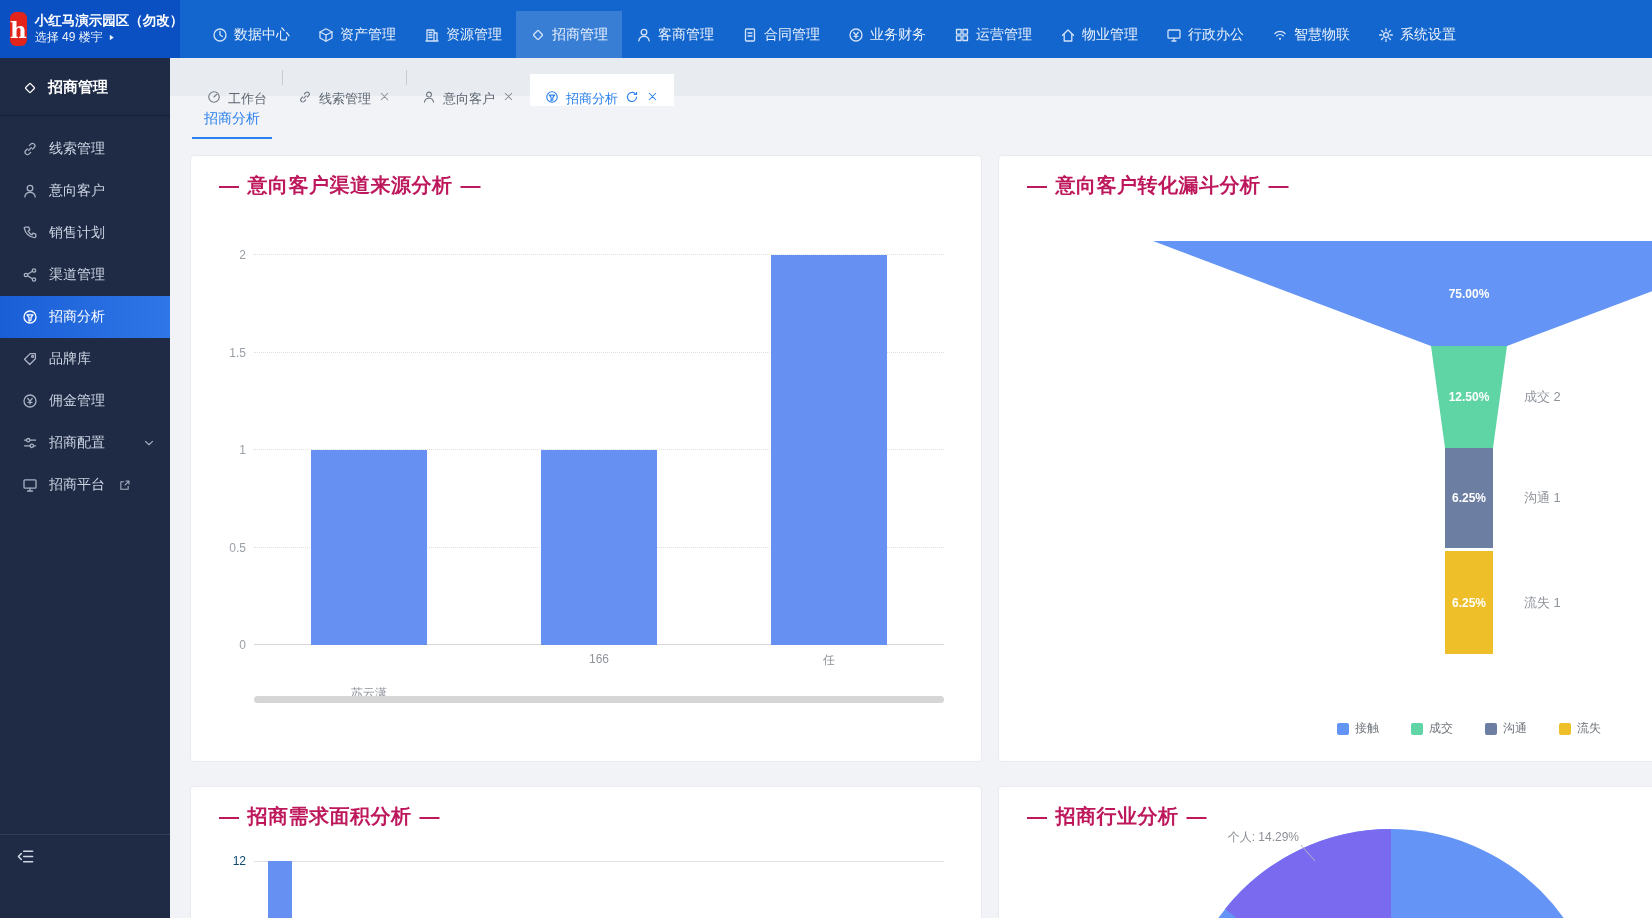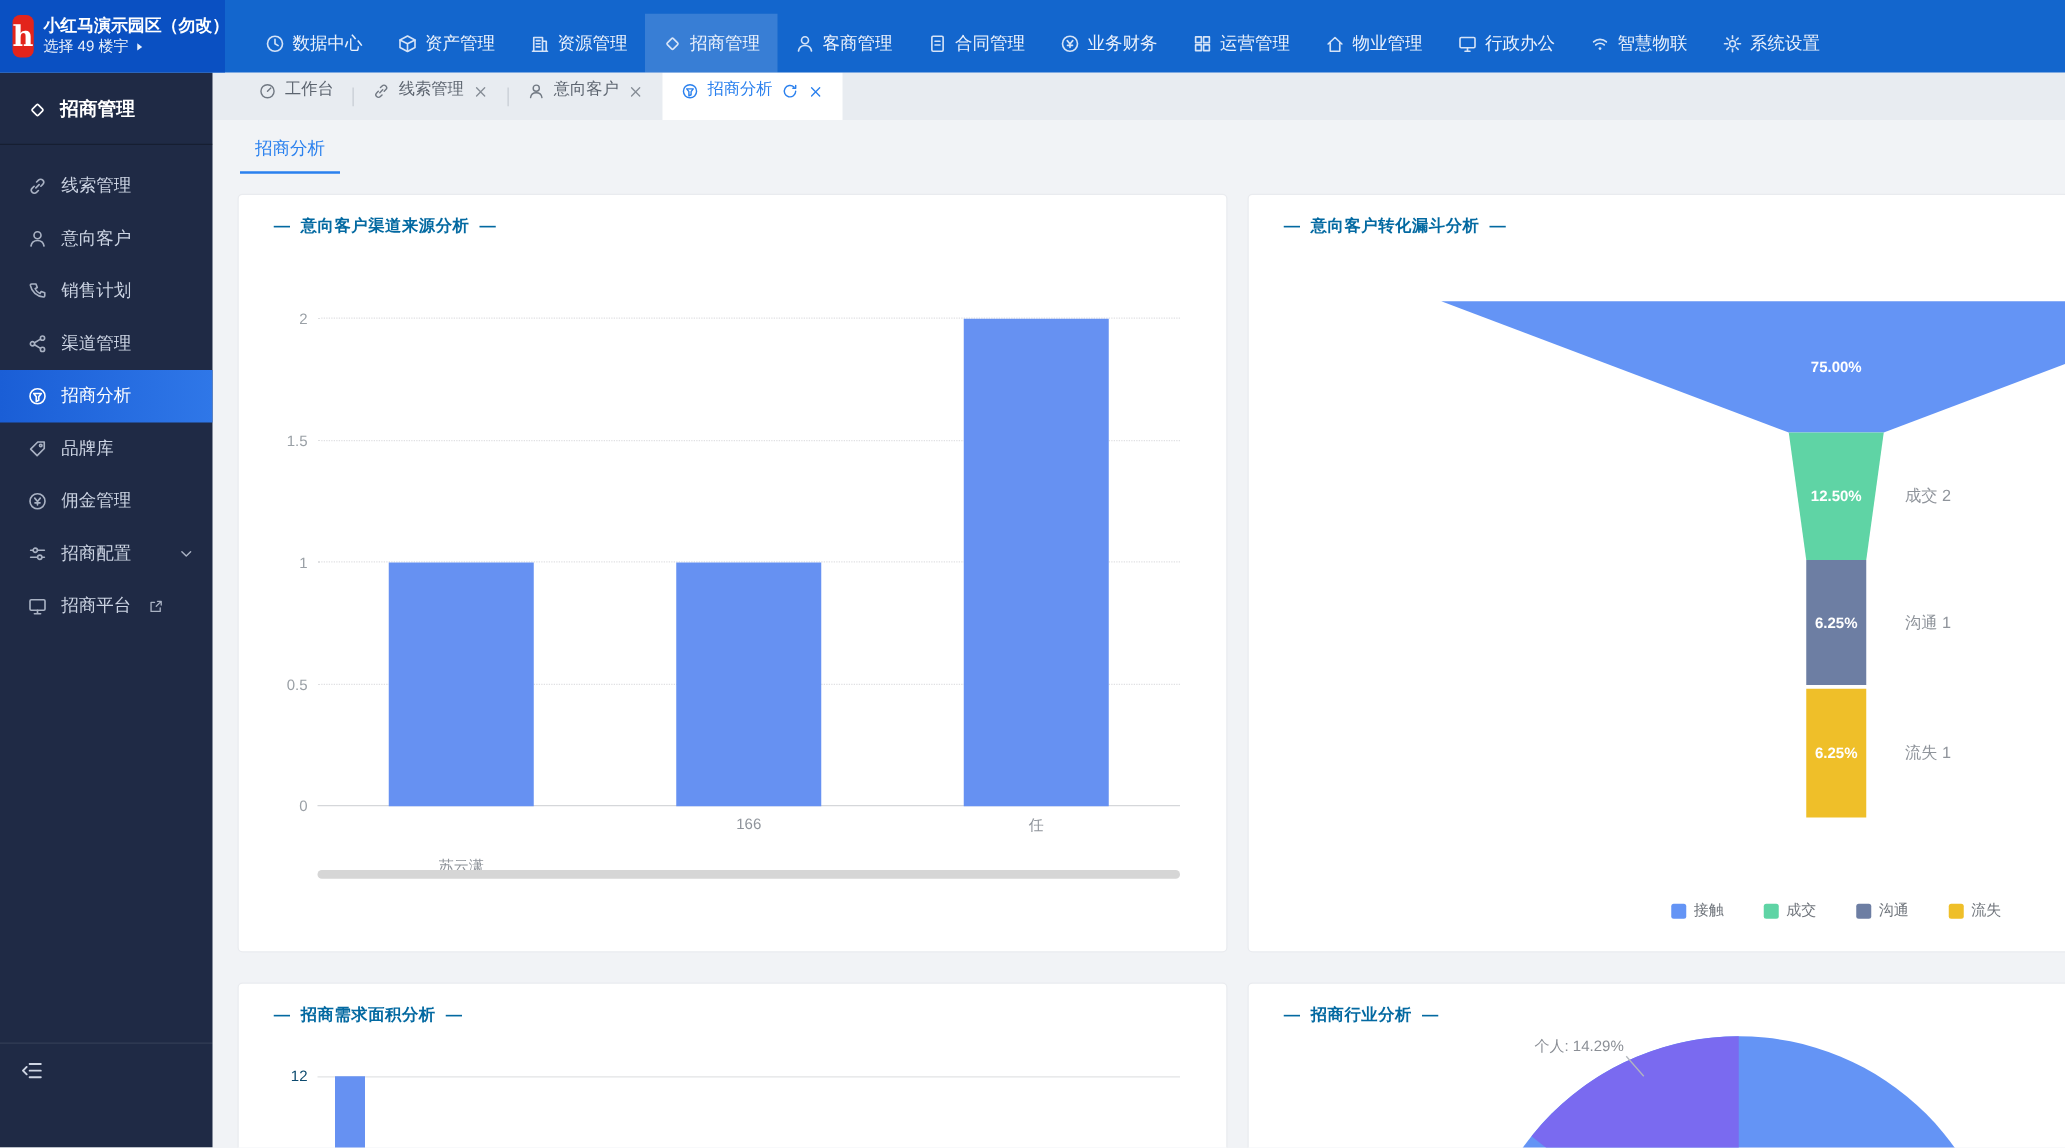--- a/index.html
+++ b/index.html
@@ -44,41 +44,41 @@
   .sb-item.active .ic { opacity:1; }
   .sb-item .chev { position:absolute; right:14px; width:14px; height:14px; opacity:.8; }
   .sb-item .ext { width:13px; height:13px; margin-left:2px; opacity:.8; }
   .sb-footer { position:absolute; left:0; right:0; bottom:0; height:84px;
     border-top:1px solid rgba(255,255,255,.09); padding:12px 0 0 16px; }
   .sb-footer .ic { width:19px; height:19px; color:#cfd6e4; cursor:pointer; }
 
   
   .tabbar { position:absolute; left:170px; top:58px; width:1482px; height:38px;
     background:#e8ecf1; display:flex; align-items:stretch; padding-left:22px; z-index:10; }
-  .tab { display:flex; align-items:flex-end; gap:7px; padding:16px 15px; font-size:13px;
-    color:#5d6570; cursor:pointer; white-space:nowrap; }
+  .tab { display:flex; align-items:flex-start; gap:7px; padding:16px 15px; font-size:13px;
+    color:#5d6570; cursor:pointer; white-space:nowrap;margin-top:16px; }
   .tab .ic { width:14px; height:14px; opacity:.85; }
   .tab.active { background:#fff; color:#2a80ee; }
   .tab.active .ic { opacity:1; }
   .tab .x { width:13px; height:13px; opacity:.7; }
   .tabsep { width:1px; height:15px; background:#c6ccd4; align-self:center; }
 
   
   .inner-tabs { position:absolute; left:170px; top:96px; width:1482px; height:46px; padding-left:22px; }
   .itab { display:inline-block; margin-top:6px; padding:8px 12px 9px; font-size:14px;
     color:#2a80ee; border-bottom:2px solid #2a80ee; cursor:pointer; }
 
   
   .card { position:absolute; background:#fff; border:1px solid #e9ebef; border-radius:4px; }
   #card1 { left:190px; top:155px; width:792px; height:607px; }
   #card2 { left:998px; top:155px; width:700px; height:607px; overflow:hidden; }
   #card3 { left:190px; top:786px; width:792px; height:400px; }
   #card4 { left:998px; top:786px; width:700px; height:400px; overflow:hidden; }
-  .card-title { position:absolute; left:20px; top:16px; color:#0369a1;
-    font-size:13px; font-weight:bold; letter-spacing:.5px; }
+  .card-title { position:absolute; left:20px; top:16px; color:#be185d;
+    font-size:20px; font-weight:bold; letter-spacing:.5px; }
   .card-title .dash { margin:0 8px; font-weight:bold; }
 
   
   .plot { position:absolute; left:63px; top:99px; width:690px; height:390px; }
   .gridline { position:absolute; left:0; right:0; height:0; border-top:1px dotted #dfe0e2; }
   .gridline.solid { border-top:1px solid #d5d7da; }
   .ytick { position:absolute; right:calc(100% + 8px); font-size:12px; color:#9aa0a6; white-space:nowrap; }
   .bar { position:absolute; bottom:0; width:116px; background:#6691f2; }
   .xlabel { position:absolute; top:calc(100% + 7px); font-size:12px; color:#8f949b;
     transform:translateX(-50%); white-space:nowrap; }

